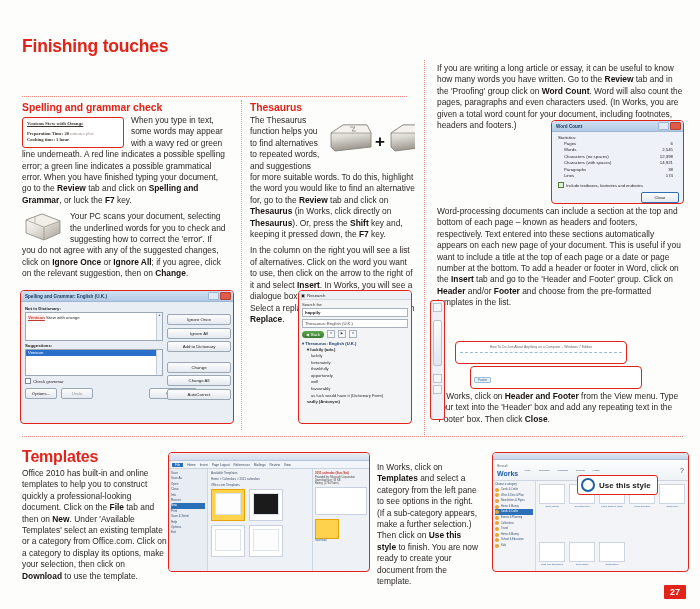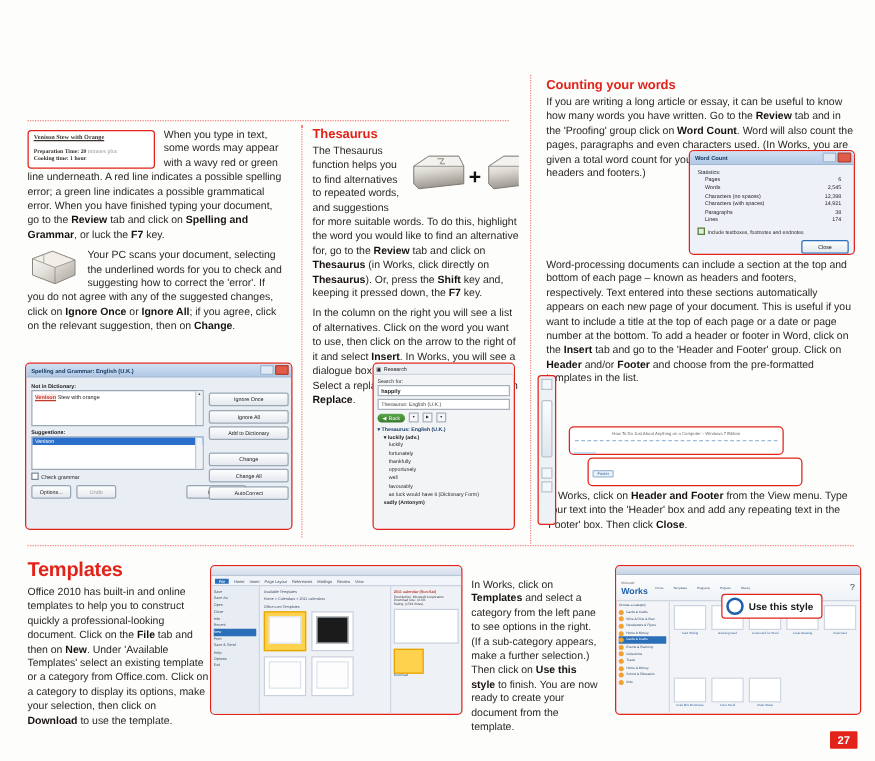--- a/index.html
+++ b/index.html
@@ -266,28 +266,30 @@
   }
   .tpl-caption{position:absolute;left:377px;top:462px;width:102px;}
   .tpl-caption p{font-size:8.4px;line-height:11.4px;margin:0;}
 </style>
 </head>
 <body>
 
 <div class="page">
 
 
+  <h1 class="section-title" style="left:22px;top:36px;">Finishing touches</h1>
 
 
   <div class="vdots" style="left:241px;top:100px;height:330px;"></div>
   <div class="vdots" style="left:424px;top:60px;height:375px;"></div>
   <div class="hdots" style="left:22px;top:436px;width:661px;"></div>
   <div class="hdots" style="left:22px;top:96px;width:385px;"></div>
 
   <div class="col-left">
+    <p class="sub-head">Spelling and grammar check</p>
 
     <div class="recipe-box">
       <span class="r-title">Venison Stew with Orange</span>
       <span class="r-line"><b>Preparation Time: 20</b> <span class="dim">minutes plus</span></span>
       <span class="r-line"><b>Cooking time: 1 hour</b></span>
     </div>
 
     <p class="body">
       <span>When you type in text, some words may appear with a wavy red or green line underneath. A red line indicates a possible spelling error; a green line indicates a possible grammatical error. When you have finished typing your document, go to the </span><b>Review</b><span> tab and click on </span><b>Spelling and Grammar</b><span>, or luck the </span><b>F7</b><span> key.</span>
     </p>
@@ -341,21 +343,20 @@
     <p class="body">
       <span>The Thesaurus function helps you to find alternatives to repeated words, and suggestions for more suitable words. To do this, highlight the word you would like to find an alternative for, go to the </span><b>Review</b><span> tab and click on </span><b>Thesaurus</b><span> (in Works, click directly on </span><b>Thesaurus</b><span>). Or, press the </span><b>Shift</b><span> key and, keeping it pressed down, the </span><b>F7</b><span> key.</span>
     </p>
 
     <p class="body">
       <span>In the column on the right you will see a list of alternatives. Click on the word you want to use, then click on the arrow to the right of it and select </span><b>Insert</b><span>. In Works, you will see a dialogue box when you click on Thesaurus. Select a replacement word and then click on </span><b>Replace</b><span>.</span>
     </p>
   </div>
 
   <div class="col-right">
-    <p class="sub-head">Counting your words</p>
     <p class="body" style="width:246px;">
       <span>If you are writing a long article or essay, it can be useful to know how many words you have written. Go to the </span><b>Review</b><span> tab and in the 'Proofing' group click on </span><b>Word Count</b><span>. Word will also count the pages, paragraphs and even characters used. (In Works, you are given a total word count for your document, including footnotes, headers and footers.)</span>
     </p>
   </div>
 
   <div style="position:absolute;left:437px;top:206px;width:246px;">
     <p class="body">
       <span>Word-processing documents can include a section at the top and bottom of each page – known as headers and footers, respectively. Text entered into these sections automatically appears on each new page of your document. This is useful if you want to include a title at the top of each page or a date or page number at the bottom. To add a header or footer in Word, click on the </span><b>Insert</b><span> tab and go to the 'Header and Footer' group. Click on </span><b>Header</b><span> and/or </span><b>Footer</b><span> and choose from the pre-formatted templates in the list.</span>
     </p>
   </div>

